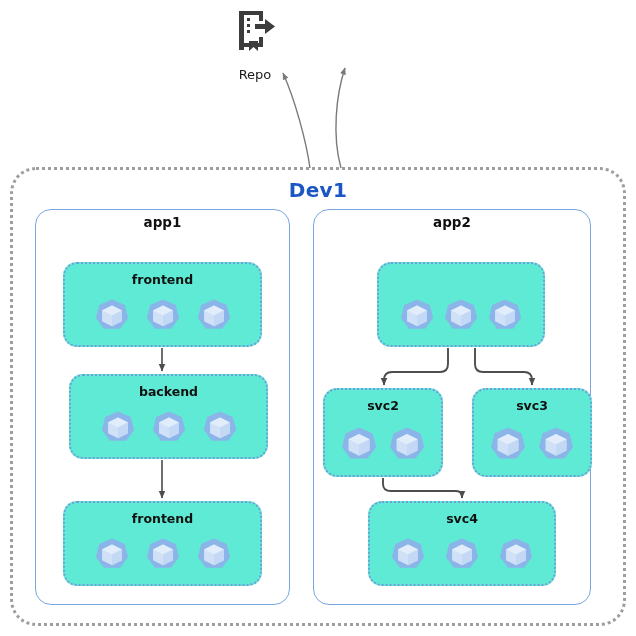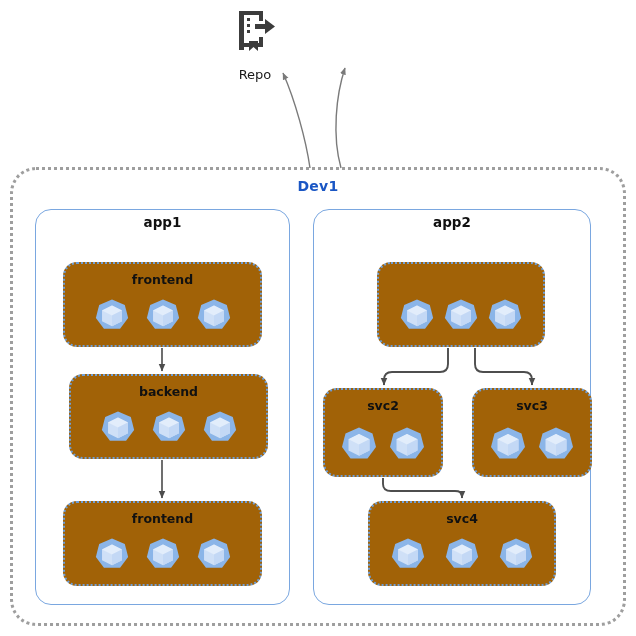--- a/index.html
+++ b/index.html
@@ -59,21 +59,21 @@
     border: 3px dotted #9e9e9e;
     border-radius: 26px;
     box-sizing: border-box;
   }
   #dev1-label {
     position: absolute;
     left: 0;
     top: 178px;
     width: 636px;
     text-align: center;
-    font-size: 14px;
+    font-size: 20px;
     font-weight: bold;
     color: #1a56c4;
     letter-spacing: 0.3px;
   }
 
   
   .app-box {
     position: absolute;
     border: 1.6px solid #7aa7e0;
     border-radius: 16px;
@@ -92,21 +92,21 @@
     font-size: 13.5px;
     font-weight: bold;
     color: #111111;
   }
 
   
   .svc-box {
     position: absolute;
     border: 2px dotted #6f9fd8;
     border-radius: 14px;
-    background: #a16207;
+    background: #5eead4;
     box-sizing: border-box;
   }
   .svc-title {
     position: absolute;
     left: 0;
     top: 8px;
     width: 100%;
     text-align: center;
     font-size: 12.5px;
     font-weight: bold;

